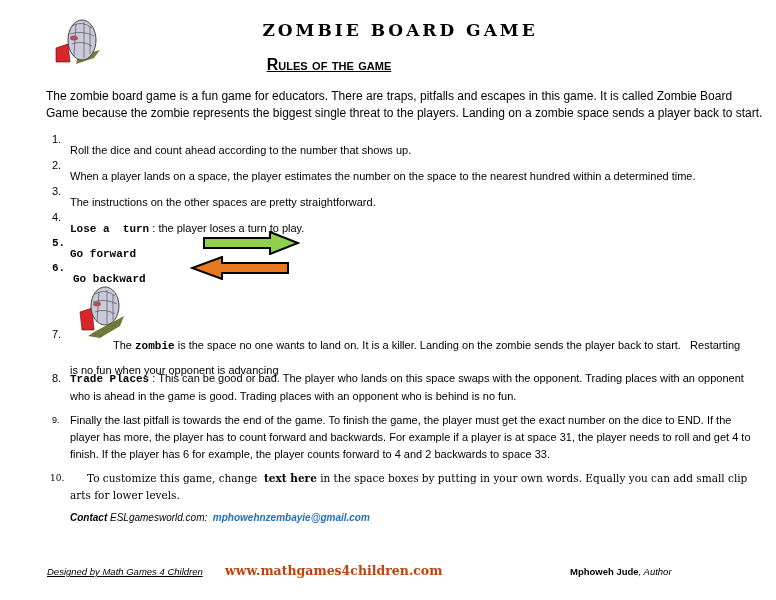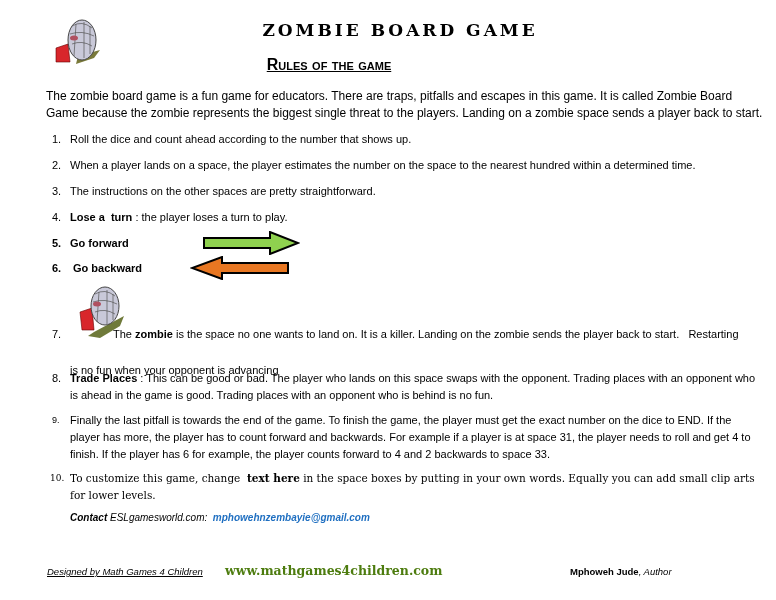--- a/index.html
+++ b/index.html
@@ -8,29 +8,29 @@
     .abs { position: absolute; padding-left: 12px; }
     .title { left: 0; width: 776px; top: 20px; text-align: center;
              font-family: "DejaVu Serif", serif; font-weight: 900; font-size: 17px;
              letter-spacing: 3px; }
     .subtitle { left: 0; width: 634px; top: 56px; text-align: center;
                 font-family: "Liberation Sans", sans-serif; font-weight: bold; font-size: 16px;
                 text-decoration: underline; letter-spacing: 0px; font-variant: small-caps; }
     .intro { left: 34px; top: 88px; width: 720px; font-size: 12px; line-height: 17px; }
     .item { position: absolute; left: 52px; font-size: 11px; line-height: 17px; }
     .num { position: absolute; left: 0; top: 0; }
-    .txt { position: absolute; left: 18px; top: 0; white-space: nowrap; }
+    .txt { position: absolute; left: 18px; top: 11px; white-space: nowrap; }
     .wrap { position: absolute; left: 18px; top: 0; width: 690px; white-space: normal; }
-    .bold-v { font-family: Liberation Sans, sans-serif; font-weight: bold; text-align: right; }
+    .bold-v { font-family: Liberation Mono, monospace; font-weight: bold; text-align: right; }
     .serif { font-family: "DejaVu Serif", serif; font-size: 10.5px; }
     .contact { left: 58px; top: 512px; font-size: 10px; font-style: italic; }
     .contact .email { color: #1f6fc1; font-weight: bold; }
     .footer-left { left: 35px; top: 566px; font-size: 9.5px; font-style: italic; text-decoration: underline; }
     .footer-url { left: 213px; top: 563px; font-family: "DejaVu Serif", serif; font-weight: bold;
-                  font-size: 12.5px; color: #4d7c0f; }
+                  font-size: 12.5px; color: #c2410c; }
     .footer-right { left: 558px; top: 566px; font-size: 9.5px; }
   </style>
 </head>
 <body>
 
 <div class="abs" style="left:42px;top:18px;width:50px;height:46px;">
   <svg width="50" height="46" viewBox="0 0 50 46">
     <polygon points="2,30 14,26 16,44 2,44" fill="#d8262b" stroke="#600" stroke-width="0.6"></polygon>
     <polygon points="24,38 46,32 40,40 22,46" fill="#7a7a3a"></polygon>
     <ellipse cx="28" cy="22" rx="14" ry="20" fill="#c9c9d9" stroke="#444" stroke-width="1"></ellipse>
@@ -104,21 +104,21 @@
   <span class="wrap"><b class="bold-v">Trade Places</b><span> : This can be good or bad. The player who lands on this space swaps with the opponent. Trading places with an opponent who is ahead in the game is good. Trading places with an opponent who is behind is no fun.</span></span>
 </div>
 
 <div class="item" style="top:412px;">
   <span class="num" style="font-size:9px;">9.</span>
   <span class="wrap">Finally the last pitfall is towards the end of the game. To finish the game, the player must get the exact number  on the dice to END. If the player has more, the player has to count forward and backwards. For example if a player is at space 31, the player needs to roll and get 4 to finish. If the player has 6 for example, the player counts forward to 4 and 2 backwards to space 33.</span>
 </div>
 
 <div class="item serif" style="top:470px;">
   <span class="num" style="font-size:9px;left:-2px;">10.</span>
-  <span class="wrap"><span style="white-space:pre;">To customize this game, change  </span><b>text here</b><span> in the space boxes by putting in your own words. Equally you can add small clip arts for lower levels.</span></span>
+  <span class="wrap"><span style="white-space:pre;margin-left:17px;">To customize this game, change  </span><b>text here</b><span> in the space boxes by putting in your own words. Equally you can add small clip arts for lower levels.</span></span>
 </div>
 
 <div class="abs contact">
   <b>Contact</b><span style="white-space:pre;"> ESLgamesworld.com:  </span><span class="email">mphowehnzembayie@gmail.com</span>
 </div>
 
 <div class="abs footer-left">Designed by Math Games 4 Children</div>
 <div class="abs footer-url">www.mathgames4children.com</div>
 <div class="abs footer-right">
   <b>Mphoweh Jude</b><i>, Author</i>

